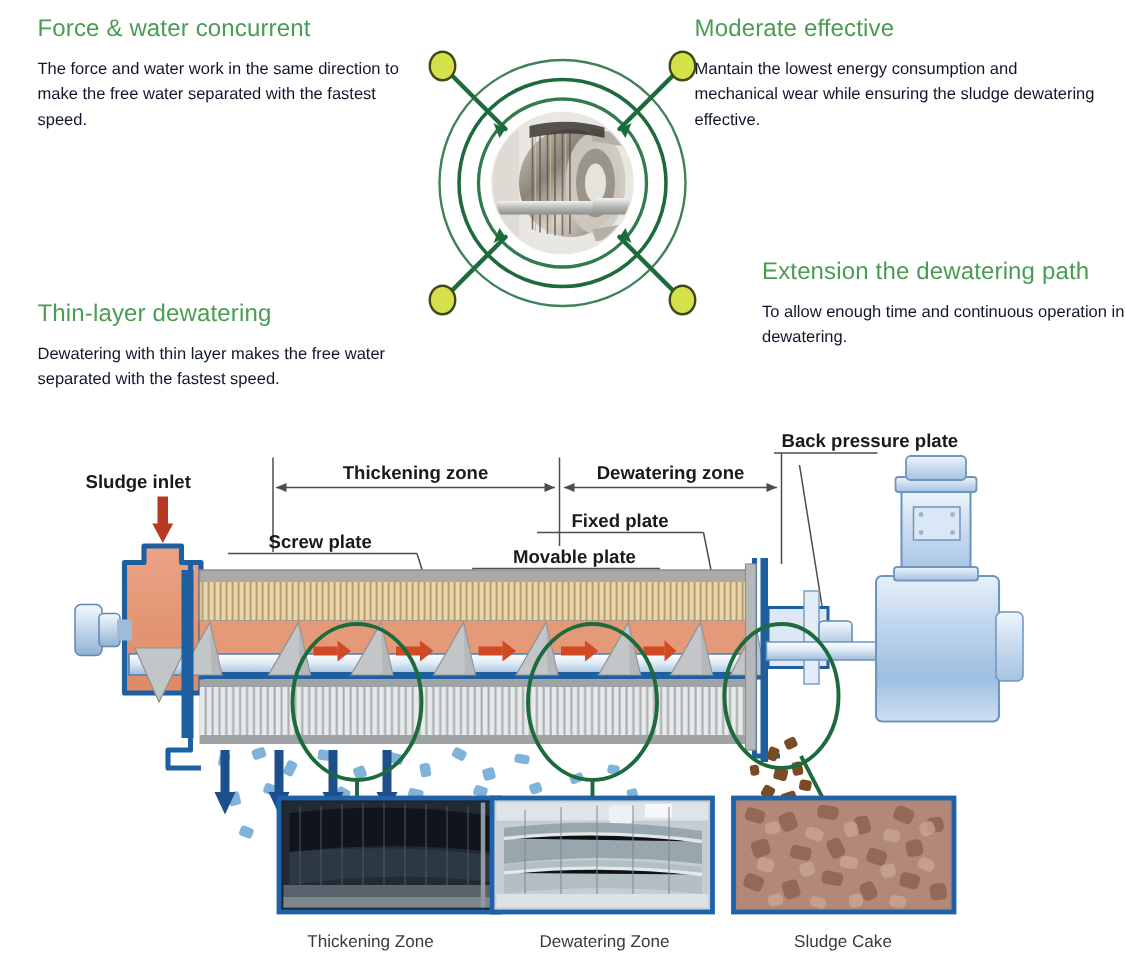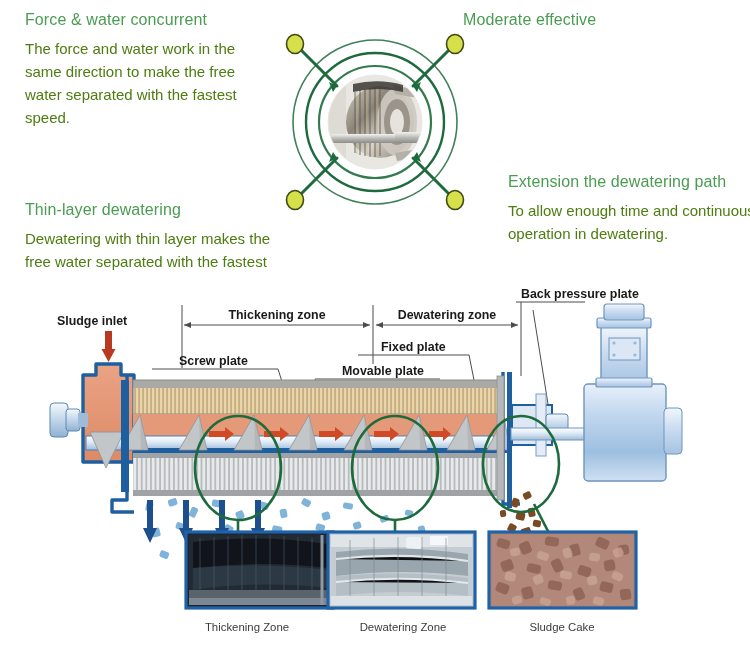--- a/index.html
+++ b/index.html
@@ -22,23 +22,23 @@
   .feat h3{
     margin:0 0 9px 0;
     font-size:16px;
     font-weight:500;
     letter-spacing:0.1px;
     color:#4a9c52;
     line-height:1.2;
   }
   .feat p{
     margin:0;
-    font-size:15px;
+    font-size:11px;
     line-height:1.52;
-    color:#4d7c0f;
+    color:#0f172a;
   }
 
   
   #hub{position:absolute;left:275px;top:22px;width:200px;height:200px;}
   #hub svg{display:block;}
 
   
   #diagram{position:absolute;left:0;top:276px;width:750px;height:374px;background:#fff;}
   #diagram svg{display:block;}
 </style>
@@ -47,20 +47,21 @@
 
 <div id="features">
 
   <div class="feat tl">
     <h3>Force &amp; water concurrent</h3>
     <p>The force and water work in the same direction to make the free water separated with the fastest speed.</p>
   </div>
 
   <div class="feat tr">
     <h3>Moderate effective</h3>
+    <p>Mantain the lowest energy consumption and mechanical wear while ensuring the sludge dewatering effective.</p>
   </div>
 
   <div class="feat bl">
     <h3>Thin-layer dewatering</h3>
     <p>Dewatering with thin layer makes the free water separated with the fastest speed.</p>
   </div>
 
   <div class="feat br">
     <h3>Extension the dewatering path</h3>
     <p>To allow enough time and continuous operation in dewatering.</p>

